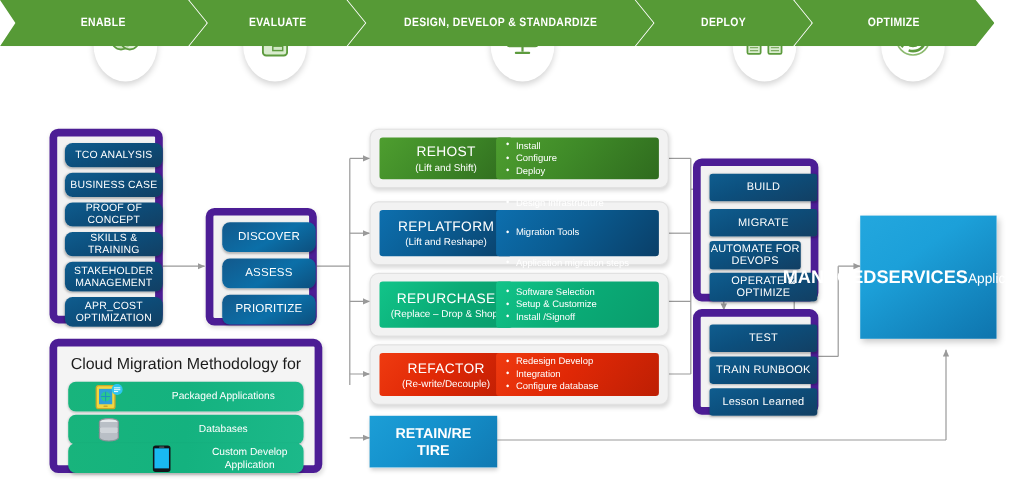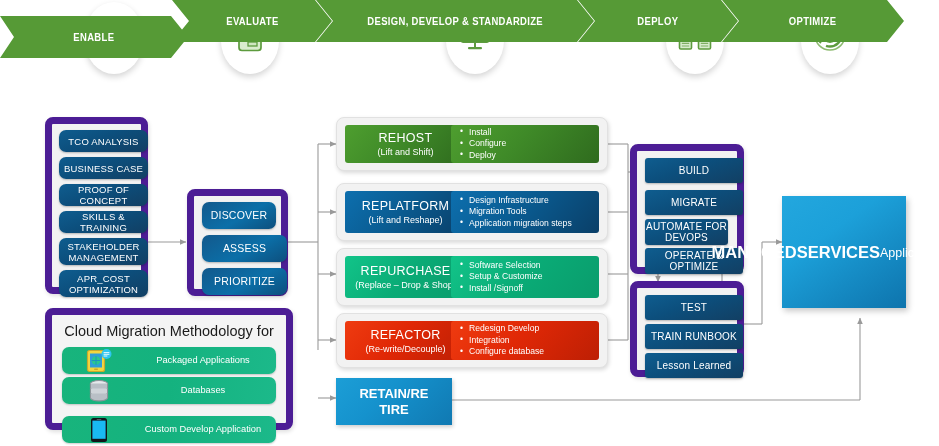--- a/index.html
+++ b/index.html
@@ -182,21 +182,21 @@
       <circle cx="17" cy="17" r="15" fill="none" stroke="#8cba6f" stroke-width="1.5"></circle>
       <circle cx="17" cy="17" r="11.5" fill="none" stroke="#5d9b3e" stroke-width="2.4" stroke-dasharray="22 8"></circle>
       <path d="M26 9l2.5 2.5-3 2.2M8 25l-2.5-2.5 3-2.2" stroke="#5d9b3e" stroke-width="1.8" fill="none"></path>
       <circle cx="17" cy="17" r="7" fill="#d9ecce" stroke="#5d9b3e" stroke-width="1.8"></circle>
       <path d="M17 12.5v9M12.5 17h9" stroke="#5d9b3e" stroke-width="1.4" opacity=".55"></path>
       <path d="M17.8 13.8l-2.4 3.6h2l-.6 3.2 2.6-3.8h-2z" fill="#5d9b3e"></path>
     </svg>
   </div>
 
   <div class="phase-band">
-    <div class="chev first" style="left:0;   width:188px;margin-top:16px;">
+    <div class="chev first" style="left:0;   width:188px;">
       <span class="chev-label">ENABLE</span>
     </div>
     <div class="chev mid" style="left:172px; width:160px;">
       <span class="chev-label">EVALUATE</span>
     </div>
     <div class="chev mid" style="left:316px; width:278px;">
       <span class="chev-label">DESIGN, DEVELOP &amp; STANDARDIZE</span>
     </div>
     <div class="chev mid" style="left:578px; width:160px;">
       <span class="chev-label">DEPLOY</span>
@@ -262,21 +262,21 @@
       </div>
     <div class="pill blue" style="left:7px; top:114px;width:89px; height:27px;">
         <span>STAKEHOLDER MANAGEMENT</span>
       </div>
     <div class="pill blue" style="left:7px; top:146px;width:89px; height:27px;">
         <span>APR_COST OPTIMIZATION</span>
       </div>
   </div>
 
   <div class="group" style="left:187px; top:189px; width:101px; height:107px;">
-    <div class="pill blue2" style="left:8px; top:6px;  width:74px; height:27px; font-size:10.5px;">
+    <div class="pill blue2" style="left:8px; top:6px;  width:85px; height:27px; font-size:10.5px;">
         <span>DISCOVER</span>
       </div>
     <div class="pill blue2" style="left:8px; top:39px; width:85px; height:27px; font-size:10.5px;">
         <span>ASSESS</span>
       </div>
     <div class="pill blue2" style="left:8px; top:72px; width:85px; height:27px; font-size:10.5px;">
         <span>PRIORITIZE</span>
       </div>
   </div>
 
@@ -300,21 +300,21 @@
       <span class="ico">
         <svg width="26" height="24" viewBox="0 0 26 24">
           <ellipse cx="13" cy="4.6" rx="8.6" ry="3.1" fill="#e6e9ec" stroke="#8d9299" stroke-width="1.1"></ellipse>
           <path d="M4.4 4.6v4.2c0 1.7 3.85 3.1 8.6 3.1s8.6-1.4 8.6-3.1V4.6" fill="#b9bfc6" stroke="#8d9299" stroke-width="1.1"></path>
           <path d="M4.4 9.6v4.2c0 1.7 3.85 3.1 8.6 3.1s8.6-1.4 8.6-3.1V9.6" fill="#cfd4d9" stroke="#8d9299" stroke-width="1.1"></path>
           <path d="M4.4 14.6v4.2c0 1.7 3.85 3.1 8.6 3.1s8.6-1.4 8.6-3.1v-4.2" fill="#b9bfc6" stroke="#8d9299" stroke-width="1.1"></path>
         </svg>
       </span>
       <span class="lbl">Databases</span>
     </div>
-    <div class="method-row" style="top:101px;">
+    <div class="method-row" style="top:88px;padding-left:48px;">
       <span class="ico">
         <svg width="20" height="26" viewBox="0 0 20 26">
           <rect x="2" y="1" width="16" height="24" rx="2.5" fill="#11151a"></rect>
           <rect x="3.4" y="3.6" width="13.2" height="18.2" fill="#19b9f2"></rect>
           <rect x="7.6" y="2" width="4.8" height="1" rx=".5" fill="#555b62"></rect>
         </svg>
       </span>
       <span class="lbl">Custom Develop Application</span>
     </div>
   </div>
@@ -329,21 +329,21 @@
       <li>Configure</li>
       <li>Deploy</li>
     </ul>
   </div>
 
   <div class="card-shell" style="left:336px; top:183px; width:272px; height:58px;">
     <div class="card-title g-replat" style="border-radius:3px;">
       <div class="t1">REPLATFORM</div>
       <div class="t2">(Lift and Reshape)</div>
     </div>
-    <ul class="card-bullets g-replat" style="border-radius:3px;">
+    <ul class="card-bullets g-replat" style="border-radius:3px;gap:16px;">
       <li>Design Infrastructure</li>
       <li>Migration Tools</li>
       <li>Application migration steps</li>
     </ul>
   </div>
 
   <div class="card-shell" style="left:336px; top:248px; width:272px; height:58px;">
     <div class="card-title g-repurch" style="border-radius:3px;">
       <div class="t1">REPURCHASE</div>
       <div class="t2">(Replace – Drop &amp; Shop)</div>

